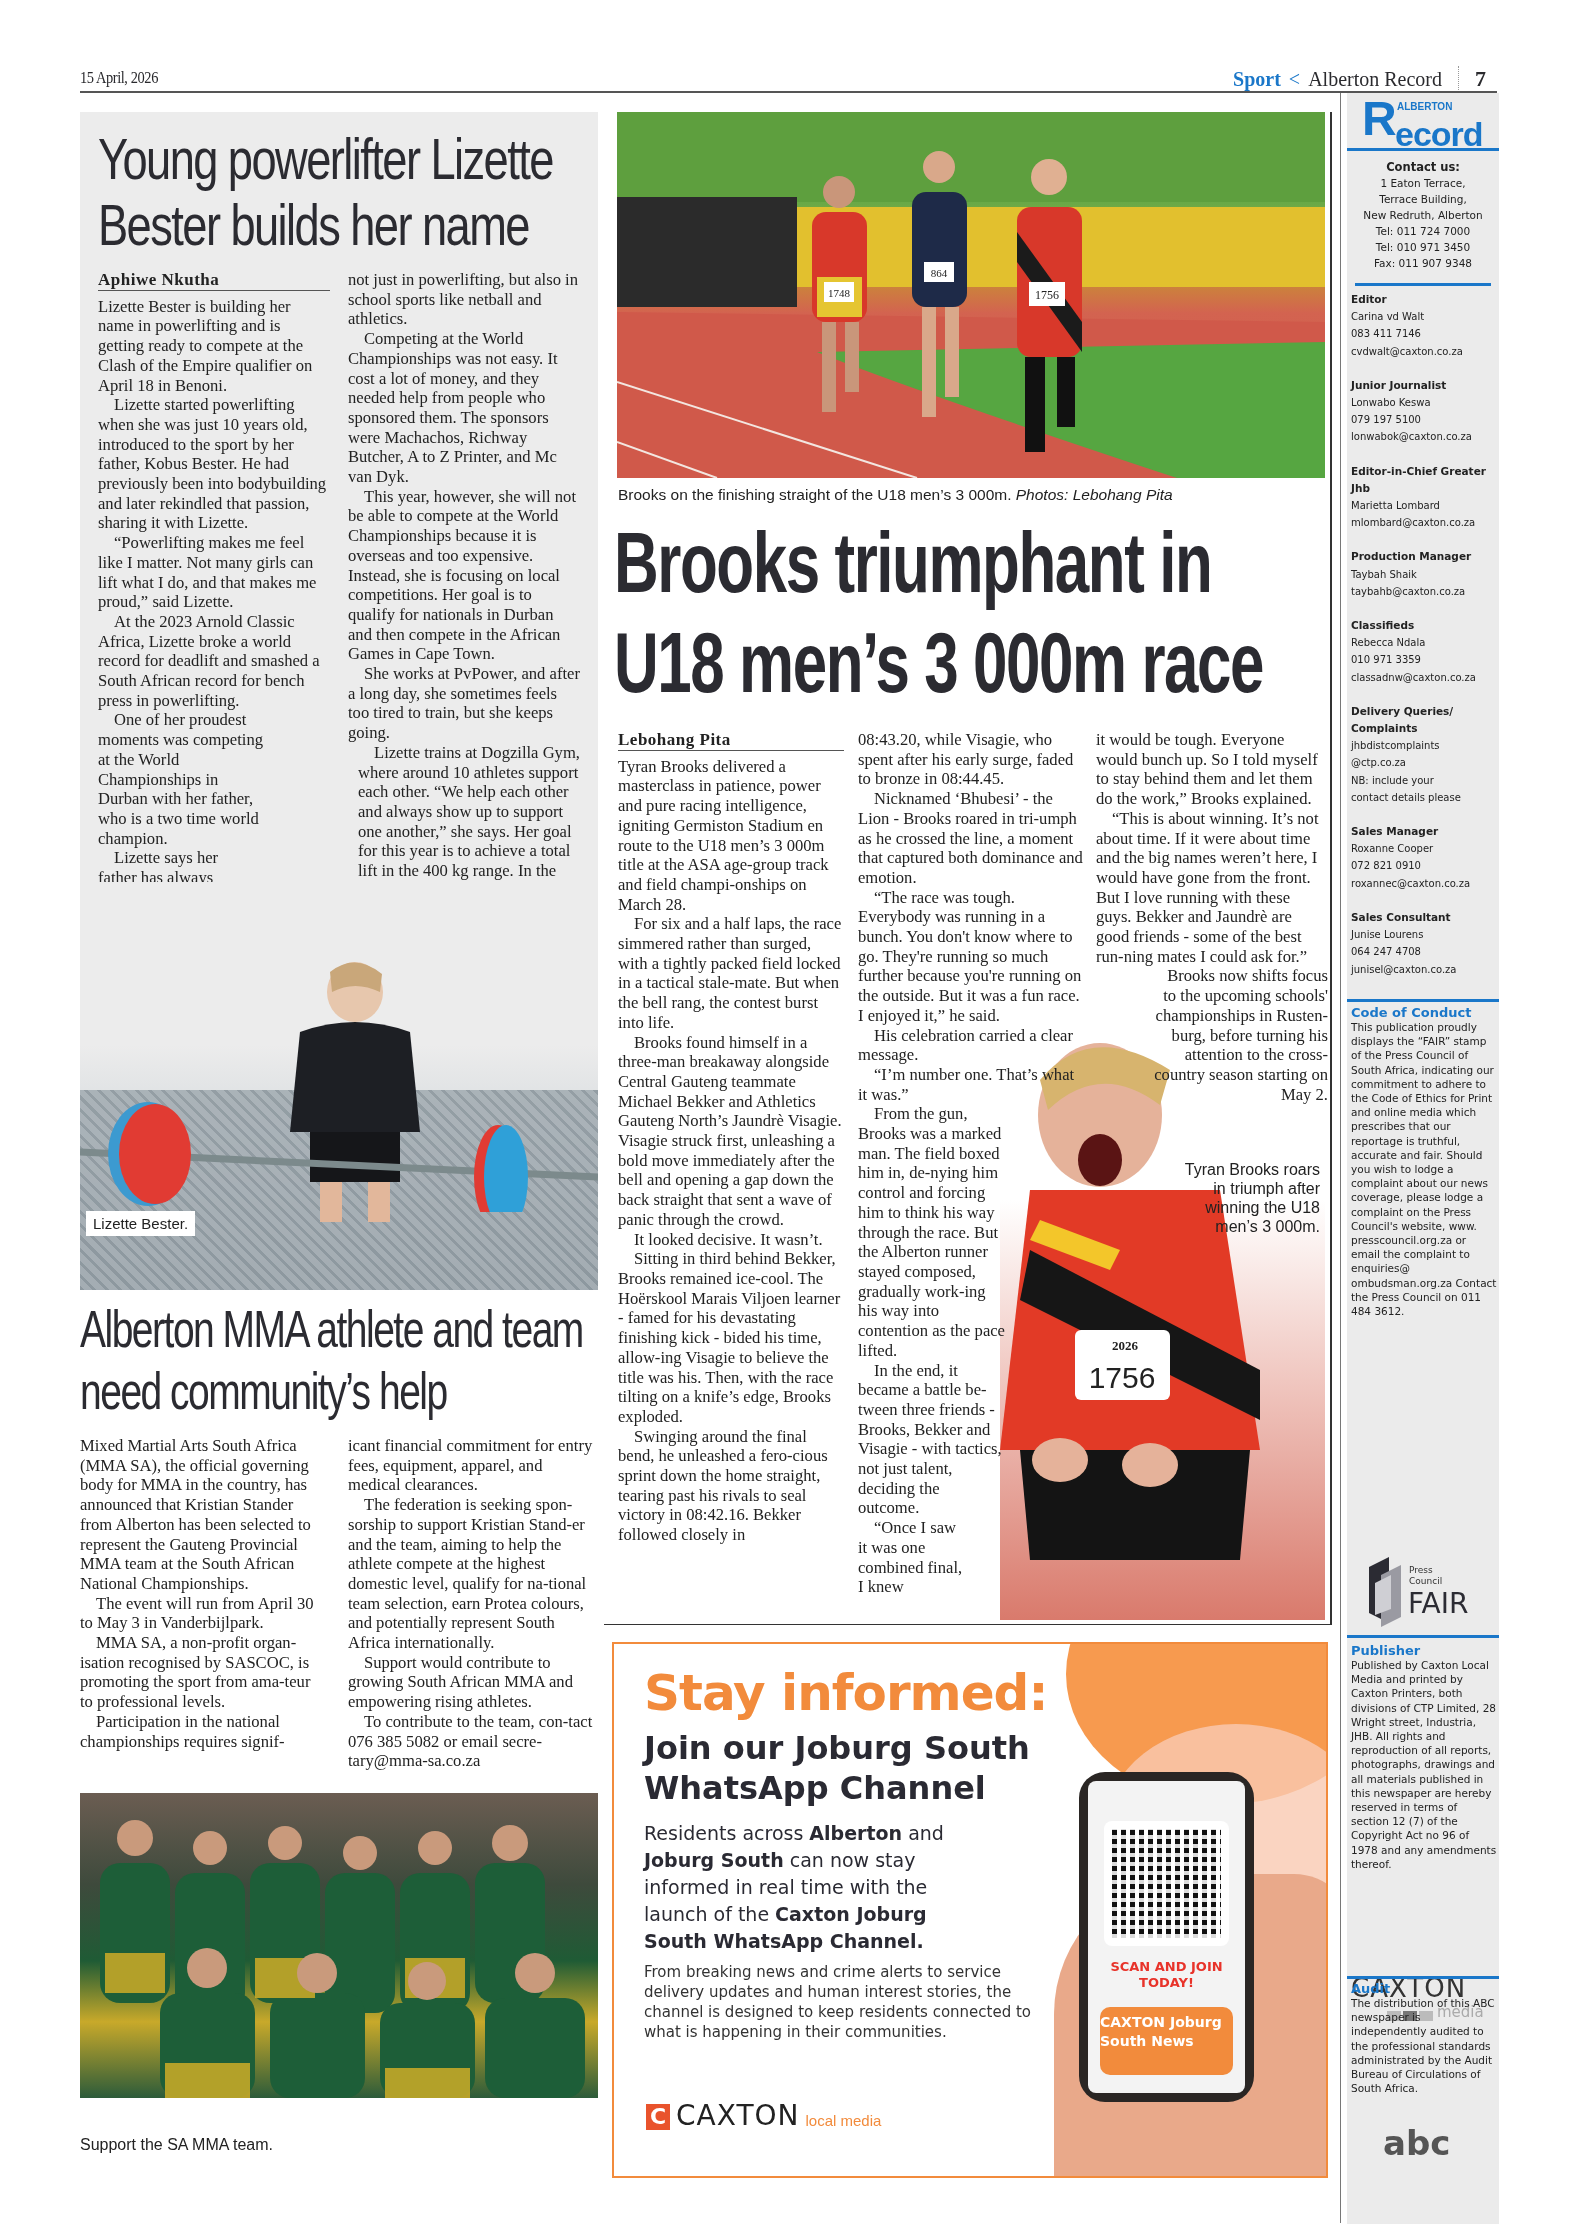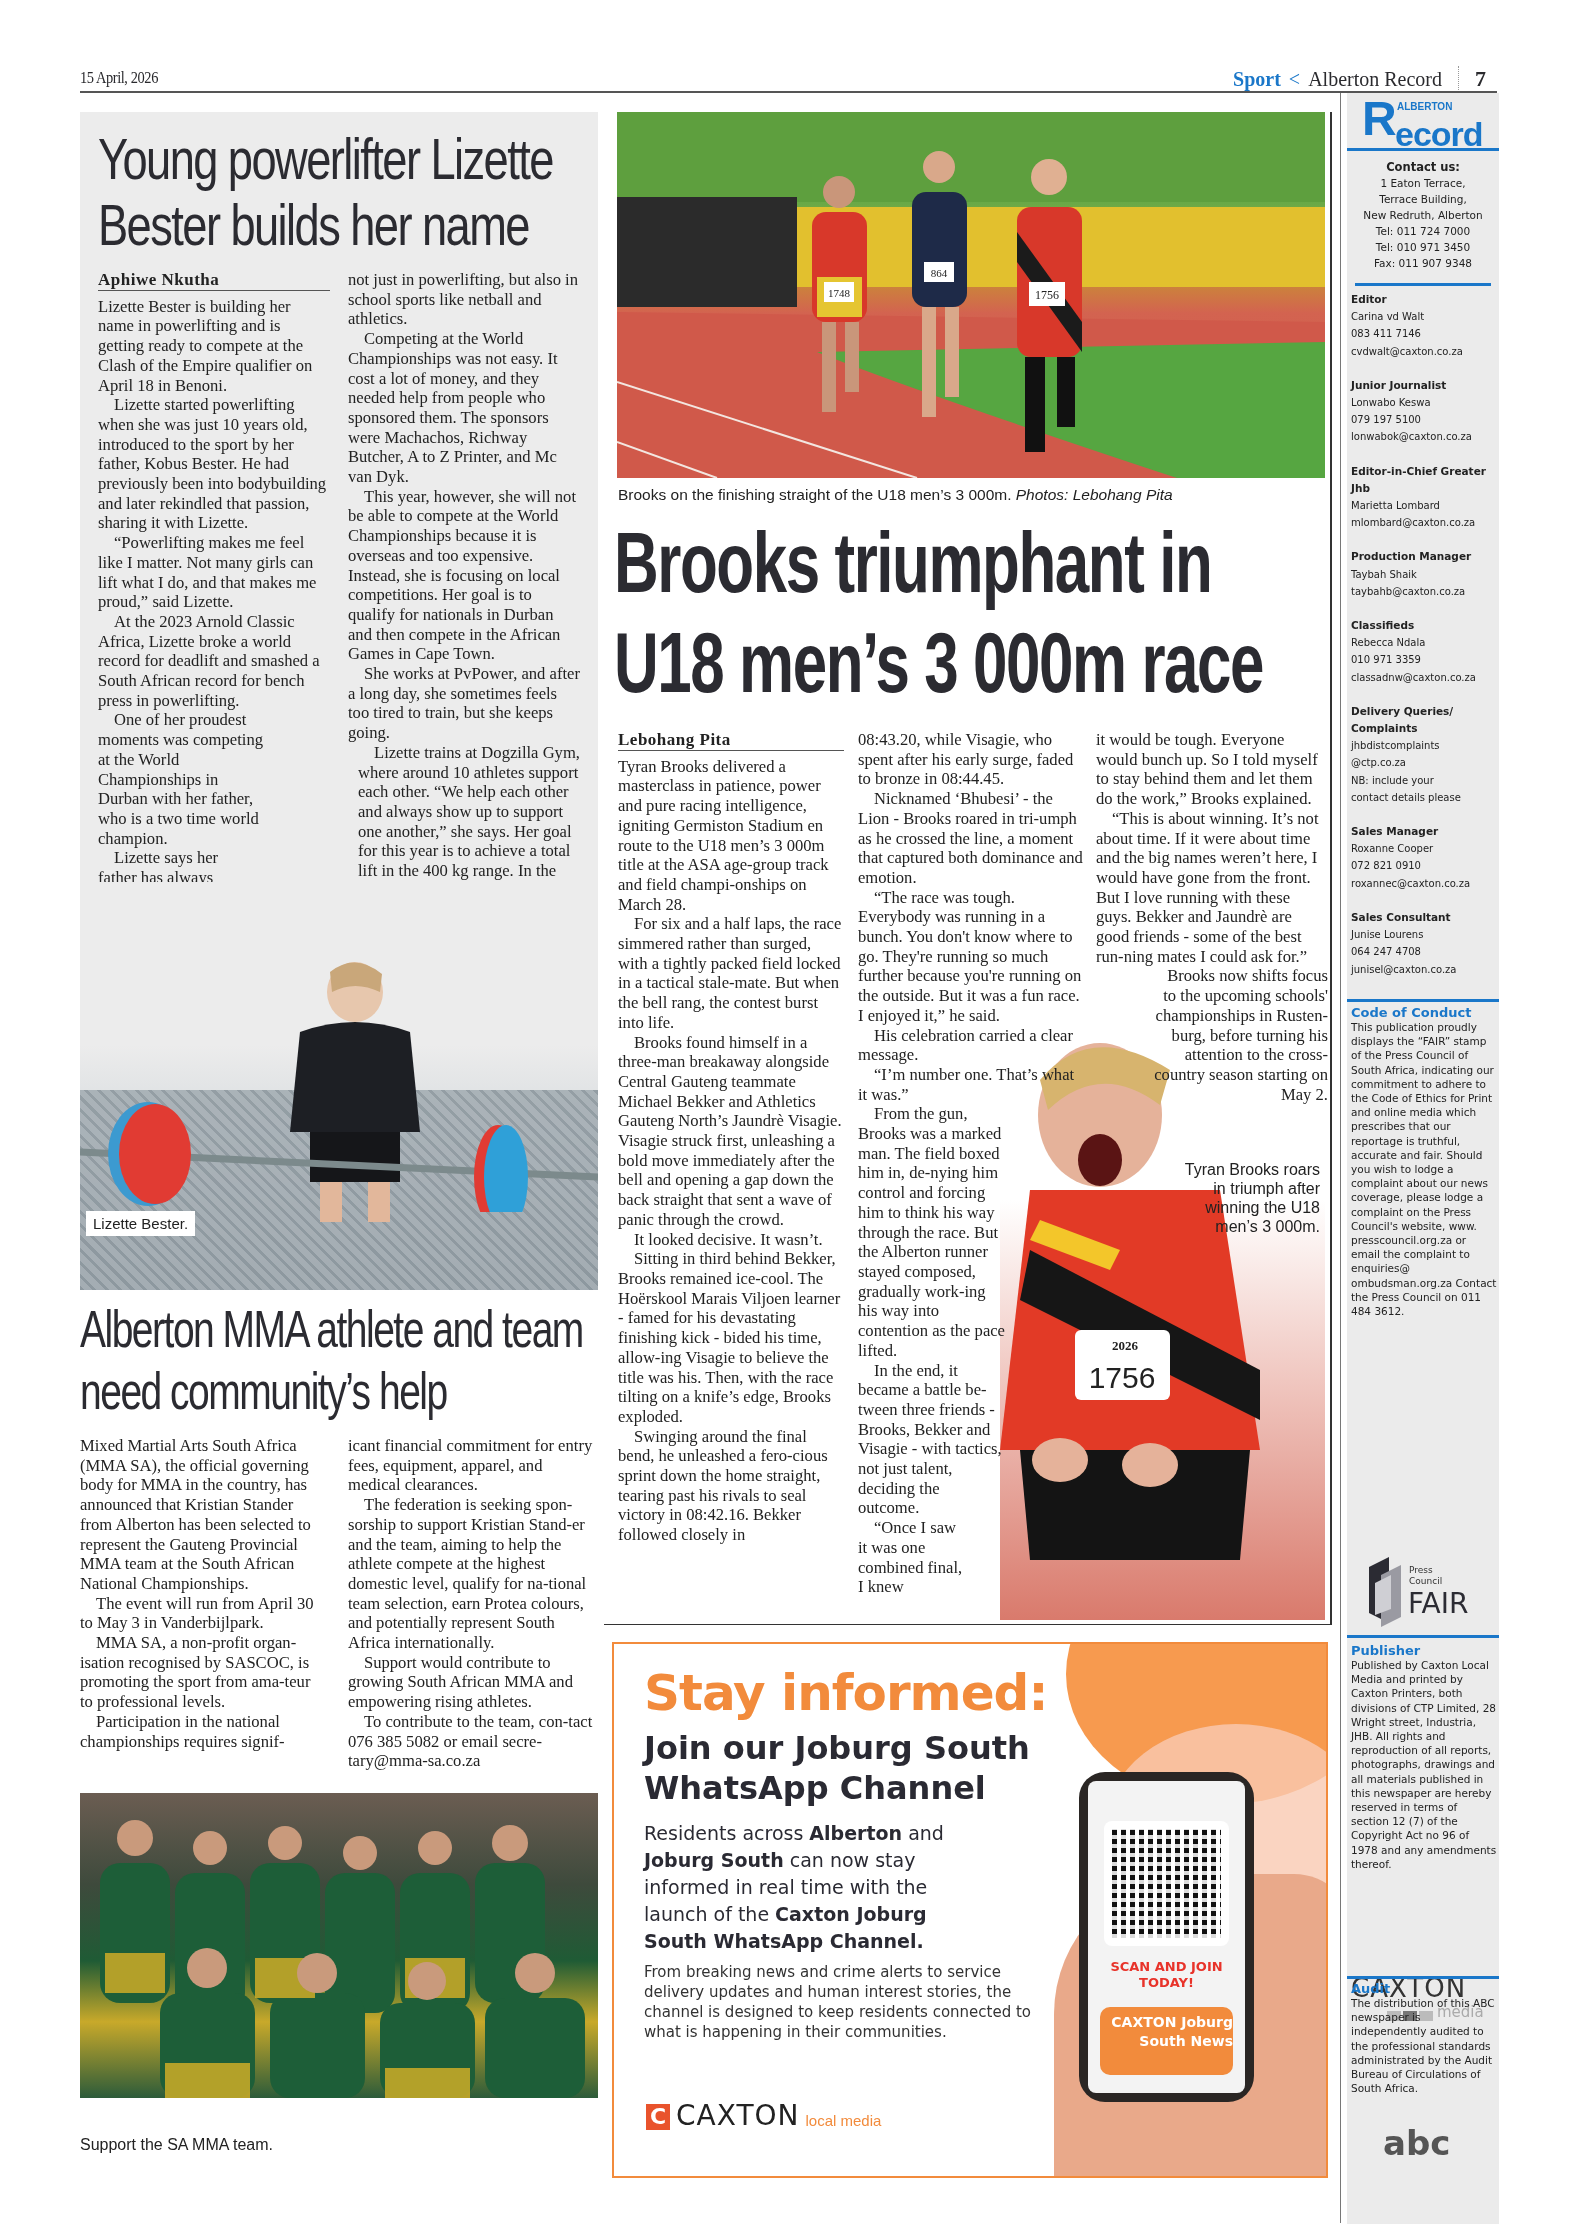--- a/index.html
+++ b/index.html
@@ -57,21 +57,21 @@
 .ad-logo{position:absolute;left:32px;top:458px;display:flex;align-items:flex-end;gap:6px}
 .ad-logo .mk{width:24px;height:26px;background:#e9532c;color:#fff;font-family:"DejaVu Sans",sans-serif;font-weight:bold;font-size:22px;line-height:26px;text-align:center}
 .ad-logo .cx{font-family:"DejaVu Sans",sans-serif;font-size:28px;color:#222;letter-spacing:1px;line-height:28px}
 .ad-logo .lm{font-family:Liberation Sans, sans-serif;font-size:15px;color:#f28b3c;line-height:18px}
 .phone{position:absolute;left:465px;top:128px;width:175px;height:330px;border-radius:26px;background:#2a2624;padding:9px}
 .screen{width:100%;height:100%;border-radius:8px;background:#f3f3f3;position:relative}
 .qr{position:absolute;left:16px;top:40px;width:125px;height:125px;background:#fff;border-radius:8px;padding:8px}
 .qr-in{width:100%;height:100%;background:repeating-linear-gradient(90deg,#111 0 5px,#fff 5px 9px),#111;position:relative}
 .qr-in:after{content:"";position:absolute;inset:0;background:repeating-linear-gradient(0deg,rgba(255,255,255,.85) 0 4px,transparent 4px 9px)}
 .scan{position:absolute;left:0;width:100%;top:178px;text-align:center;font-family:"DejaVu Sans",sans-serif;font-weight:bold;font-size:13px;line-height:16px;color:#e8332a}
-.cxbtn{position:absolute;left:12px;right:12px;top:226px;height:68px;border-radius:10px;background:#f28b3c;color:#fff;font-family:"DejaVu Sans",sans-serif;font-weight:bold;font-size:14px;line-height:19px;text-align:right;padding-top:6px}
+.cxbtn{position:absolute;left:12px;right:12px;top:226px;height:68px;border-radius:10px;background:#f28b3c;color:#fff;font-family:"DejaVu Sans",sans-serif;font-weight:bold;font-size:14px;line-height:19px;text-align:left;padding-top:6px}
 .hand{position:absolute;left:440px;top:230px;width:300px;height:330px;border-radius:140px 60px 0 0;background:#e9a98a;z-index:0}
 
 .side{left:1347px;top:93px;width:152px;height:2131px;background:#ebebeb}
 .side-logo{position:absolute;left:15px;top:4px;width:125px;height:44px}
 .logo-R{position:absolute;left:0;top:-2px;font-family:"Liberation Sans",sans-serif;font-weight:bold;font-size:48px;line-height:48px;color:#1a77c9}
 .logo-al{position:absolute;left:35px;top:4px;font-family:"Liberation Sans",sans-serif;font-weight:bold;font-size:10px;color:#1a77c9}
 .logo-ec{position:absolute;left:33px;top:20px;font-family:"Liberation Sans",sans-serif;font-weight:bold;font-size:34px;line-height:34px;color:#1a77c9;letter-spacing:-1px}
 .bluerule{position:absolute;left:0;width:152px;height:3px;background:#1a77c9}
 .side-contact{position:absolute;left:0;top:66px;width:152px;text-align:center;font-family:"DejaVu Sans",sans-serif;font-size:10.5px;line-height:16px;color:#222}
 .side-contact .t{font-weight:bold;font-size:11.5px}

